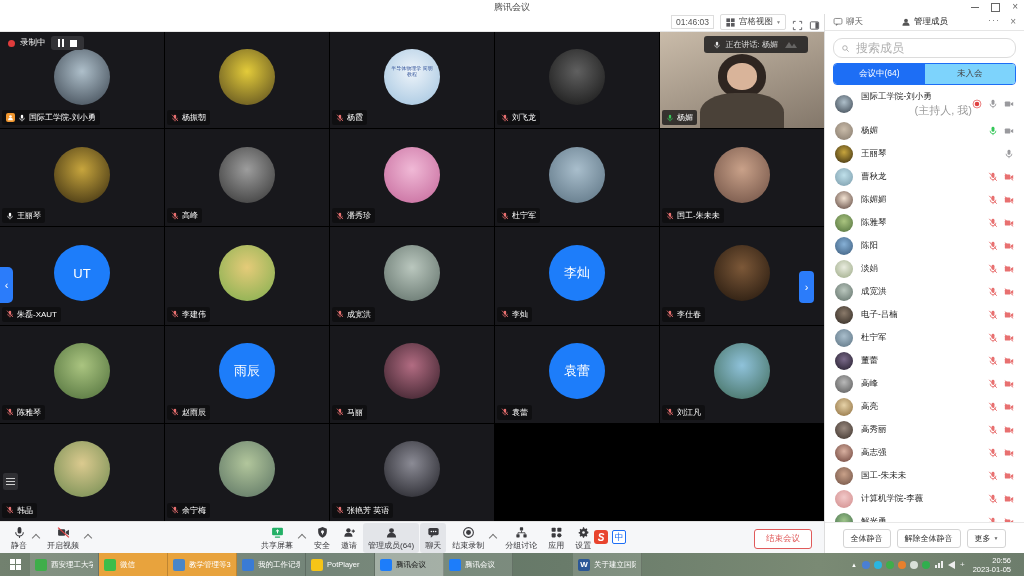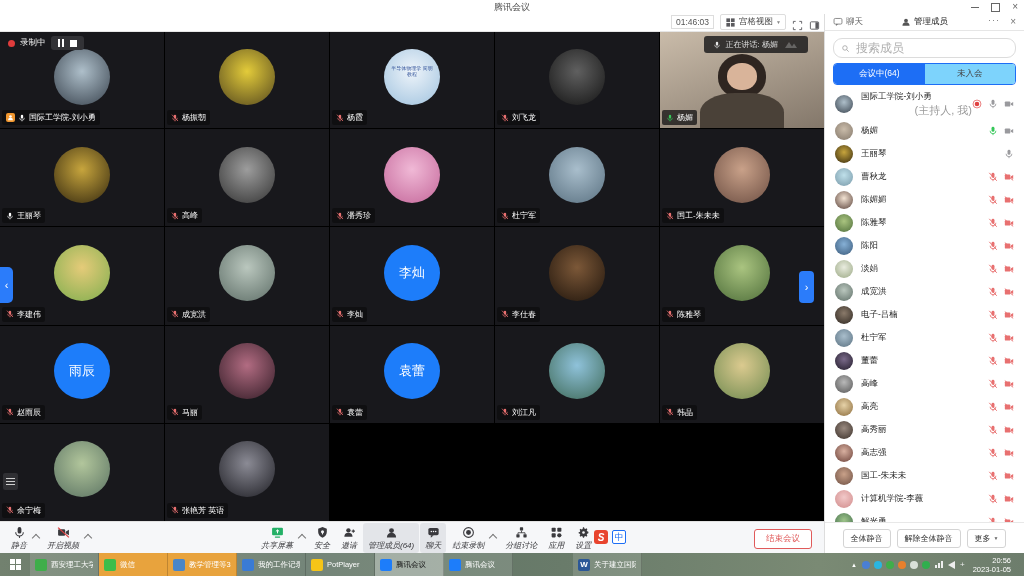--- a/index.html
+++ b/index.html
@@ -65,21 +65,21 @@
 
   .nav-left{position:absolute;left:0;top:236px;width:13px;height:36px;background:#2b7cfa;border-radius:0 5px 5px 0;color:#fff;display:flex;align-items:center;justify-content:center;font-size:11px;z-index:4;}
   .nav-right{position:absolute;left:799px;top:240px;width:15px;height:32px;background:#2b7cfa;border-radius:4px;color:#fff;display:flex;align-items:center;justify-content:center;font-size:11px;z-index:4;}
   .layout-mini{position:absolute;left:3px;top:442px;width:15px;height:17px;background:#2f2f33;border-radius:2px;display:flex;flex-direction:column;justify-content:center;gap:2px;align-items:center;z-index:4;}
   .layout-mini i{width:9px;height:1px;background:#cfcfcf;}
 
   
   .toolbar{position:absolute;left:0;top:521px;width:824px;height:32px;background:#f6f7f9;border-top:1px solid #e2e2e2;box-sizing:border-box;z-index:20;}
   .tb-left{position:absolute;left:6px;top:1px;display:flex;}
   .tb-center{position:absolute;left:256px;top:1px;display:flex;gap:1px;}
-  .tb-wrap{display:flex;align-items:center;font-style:italic;}
+  .tb-wrap{display:flex;align-items:center;}
   .tb-item{display:flex;flex-direction:column;align-items:center;justify-content:center;gap:1px;font-size:8px;color:#3a3a3e;padding:2px 5px;border-radius:3px;height:26px;cursor:pointer;}
   .tb-item.active{background:#e3e5e9;}
   .tb-ic{width:13px;height:13px;display:flex;align-items:center;justify-content:center;}
   .tb-ic svg{width:13px;height:13px;}
   .caret{width:5px;height:5px;border-left:1px solid #777;border-top:1px solid #777;transform:rotate(45deg);margin:0 3px 0 1px;}
   .ime{position:absolute;left:594px;top:8px;display:flex;gap:4px;align-items:center;}
   .ime-s{width:14px;height:14px;background:#e8442e;color:#fff;border-radius:3px;font-size:10px;font-weight:bold;display:flex;align-items:center;justify-content:center;font-style:italic;}
   .ime-zh{width:14px;height:14px;background:#fff;color:#1d6ef5;border:1px solid #1d6ef5;border-radius:2px;font-size:9px;display:flex;align-items:center;justify-content:center;box-sizing:border-box;}
   .end-btn{position:absolute;right:12px;top:7px;border:1px solid #e05a5a;color:#e05a5a;background:#fff;font-size:8.5px;padding:3px 11px;border-radius:3px;cursor:pointer;}
 
@@ -328,20 +328,34 @@
                 <rect x="8.5" y="2" width="7" height="12" rx="3.5" fill="#e87070"></rect>
                 <path d="M5 11.5a7 7 0 0 0 14 0" fill="none" stroke="#e87070" stroke-width="2"></path>
                 <rect x="11" y="18.5" width="2" height="3.5" fill="#e87070"></rect>
                 <line x1="3" y1="2" x2="21" y2="21" stroke="#e87070" stroke-width="2.4"></line>
               </svg>
             </span>
             <span class="tag-name">国工-朱未未</span>
           </div>
         </div>
         <div class="cell">
+          <div class="avatar initials">UT</div>
+          <div class="name-tag">
+            <span class="tag-mic">
+              <svg viewBox="0 0 24 24">
+                <rect x="8.5" y="2" width="7" height="12" rx="3.5" fill="#e87070"></rect>
+                <path d="M5 11.5a7 7 0 0 0 14 0" fill="none" stroke="#e87070" stroke-width="2"></path>
+                <rect x="11" y="18.5" width="2" height="3.5" fill="#e87070"></rect>
+                <line x1="3" y1="2" x2="21" y2="21" stroke="#e87070" stroke-width="2.4"></line>
+              </svg>
+            </span>
+            <span class="tag-name">朱磊-XAUT</span>
+          </div>
+        </div>
+        <div class="cell">
           <div class="avatar" style="background: radial-gradient(circle at 50% 40%, rgb(229, 203, 121), rgb(127, 174, 78));"></div>
           <div class="name-tag">
             <span class="tag-mic">
               <svg viewBox="0 0 24 24">
                 <rect x="8.5" y="2" width="7" height="12" rx="3.5" fill="#e87070"></rect>
                 <path d="M5 11.5a7 7 0 0 0 14 0" fill="none" stroke="#e87070" stroke-width="2"></path>
                 <rect x="11" y="18.5" width="2" height="3.5" fill="#e87070"></rect>
                 <line x1="3" y1="2" x2="21" y2="21" stroke="#e87070" stroke-width="2.4"></line>
               </svg>
             </span>

